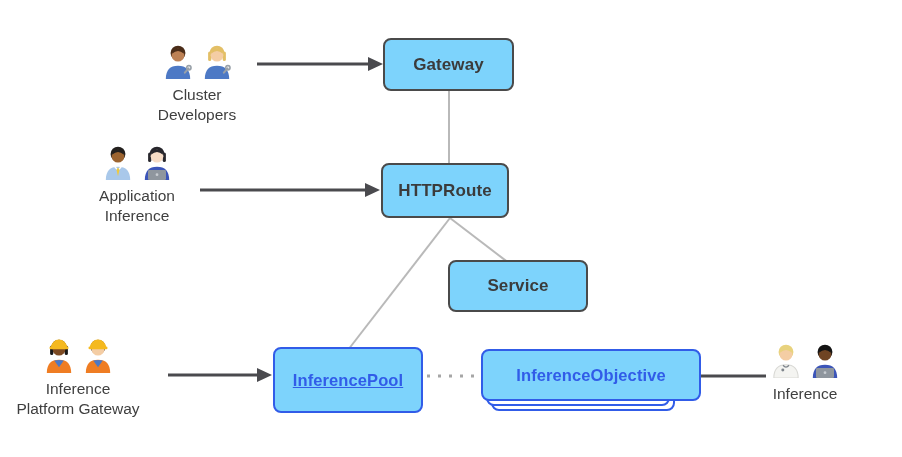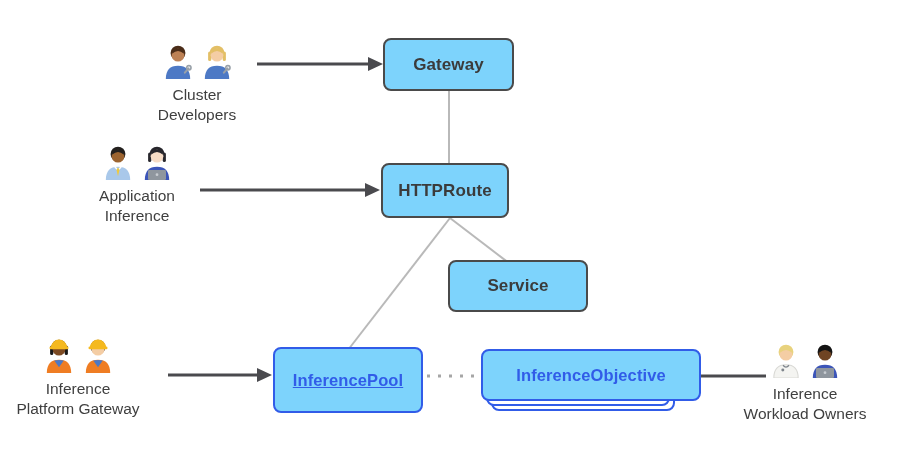--- a/index.html
+++ b/index.html
@@ -179,17 +179,16 @@
           <circle cx="17" cy="9.5" r="7" fill="#141414"></circle>
           <circle cx="17" cy="11.5" r="6" fill="#6f4423"></circle>
           <path d="M11.2,10.2 Q11.6,5.2 17,5.2 Q22.4,5.2 22.8,10.2 Q19.5,7.6 17,7.6 Q14.5,7.6 11.2,10.2 Z" fill="#141414"></path>
           <path d="M5.5,34 Q5.5,21.5 17,21.5 Q28.5,21.5 28.5,34 Z" fill="#3c55b8"></path>
           <rect x="8.5" y="24.5" width="17" height="9.5" rx="1.2" fill="#8f969e"></rect>
           <circle cx="17" cy="29" r="1.3" fill="#c7ccd1"></circle>
         </svg>
       </div>
     <div class="label">
       <div>Inference</div>
-      <div>Workload Owners</div>
     </div>
   </div>
 
 </div>
 
 </body></html>

